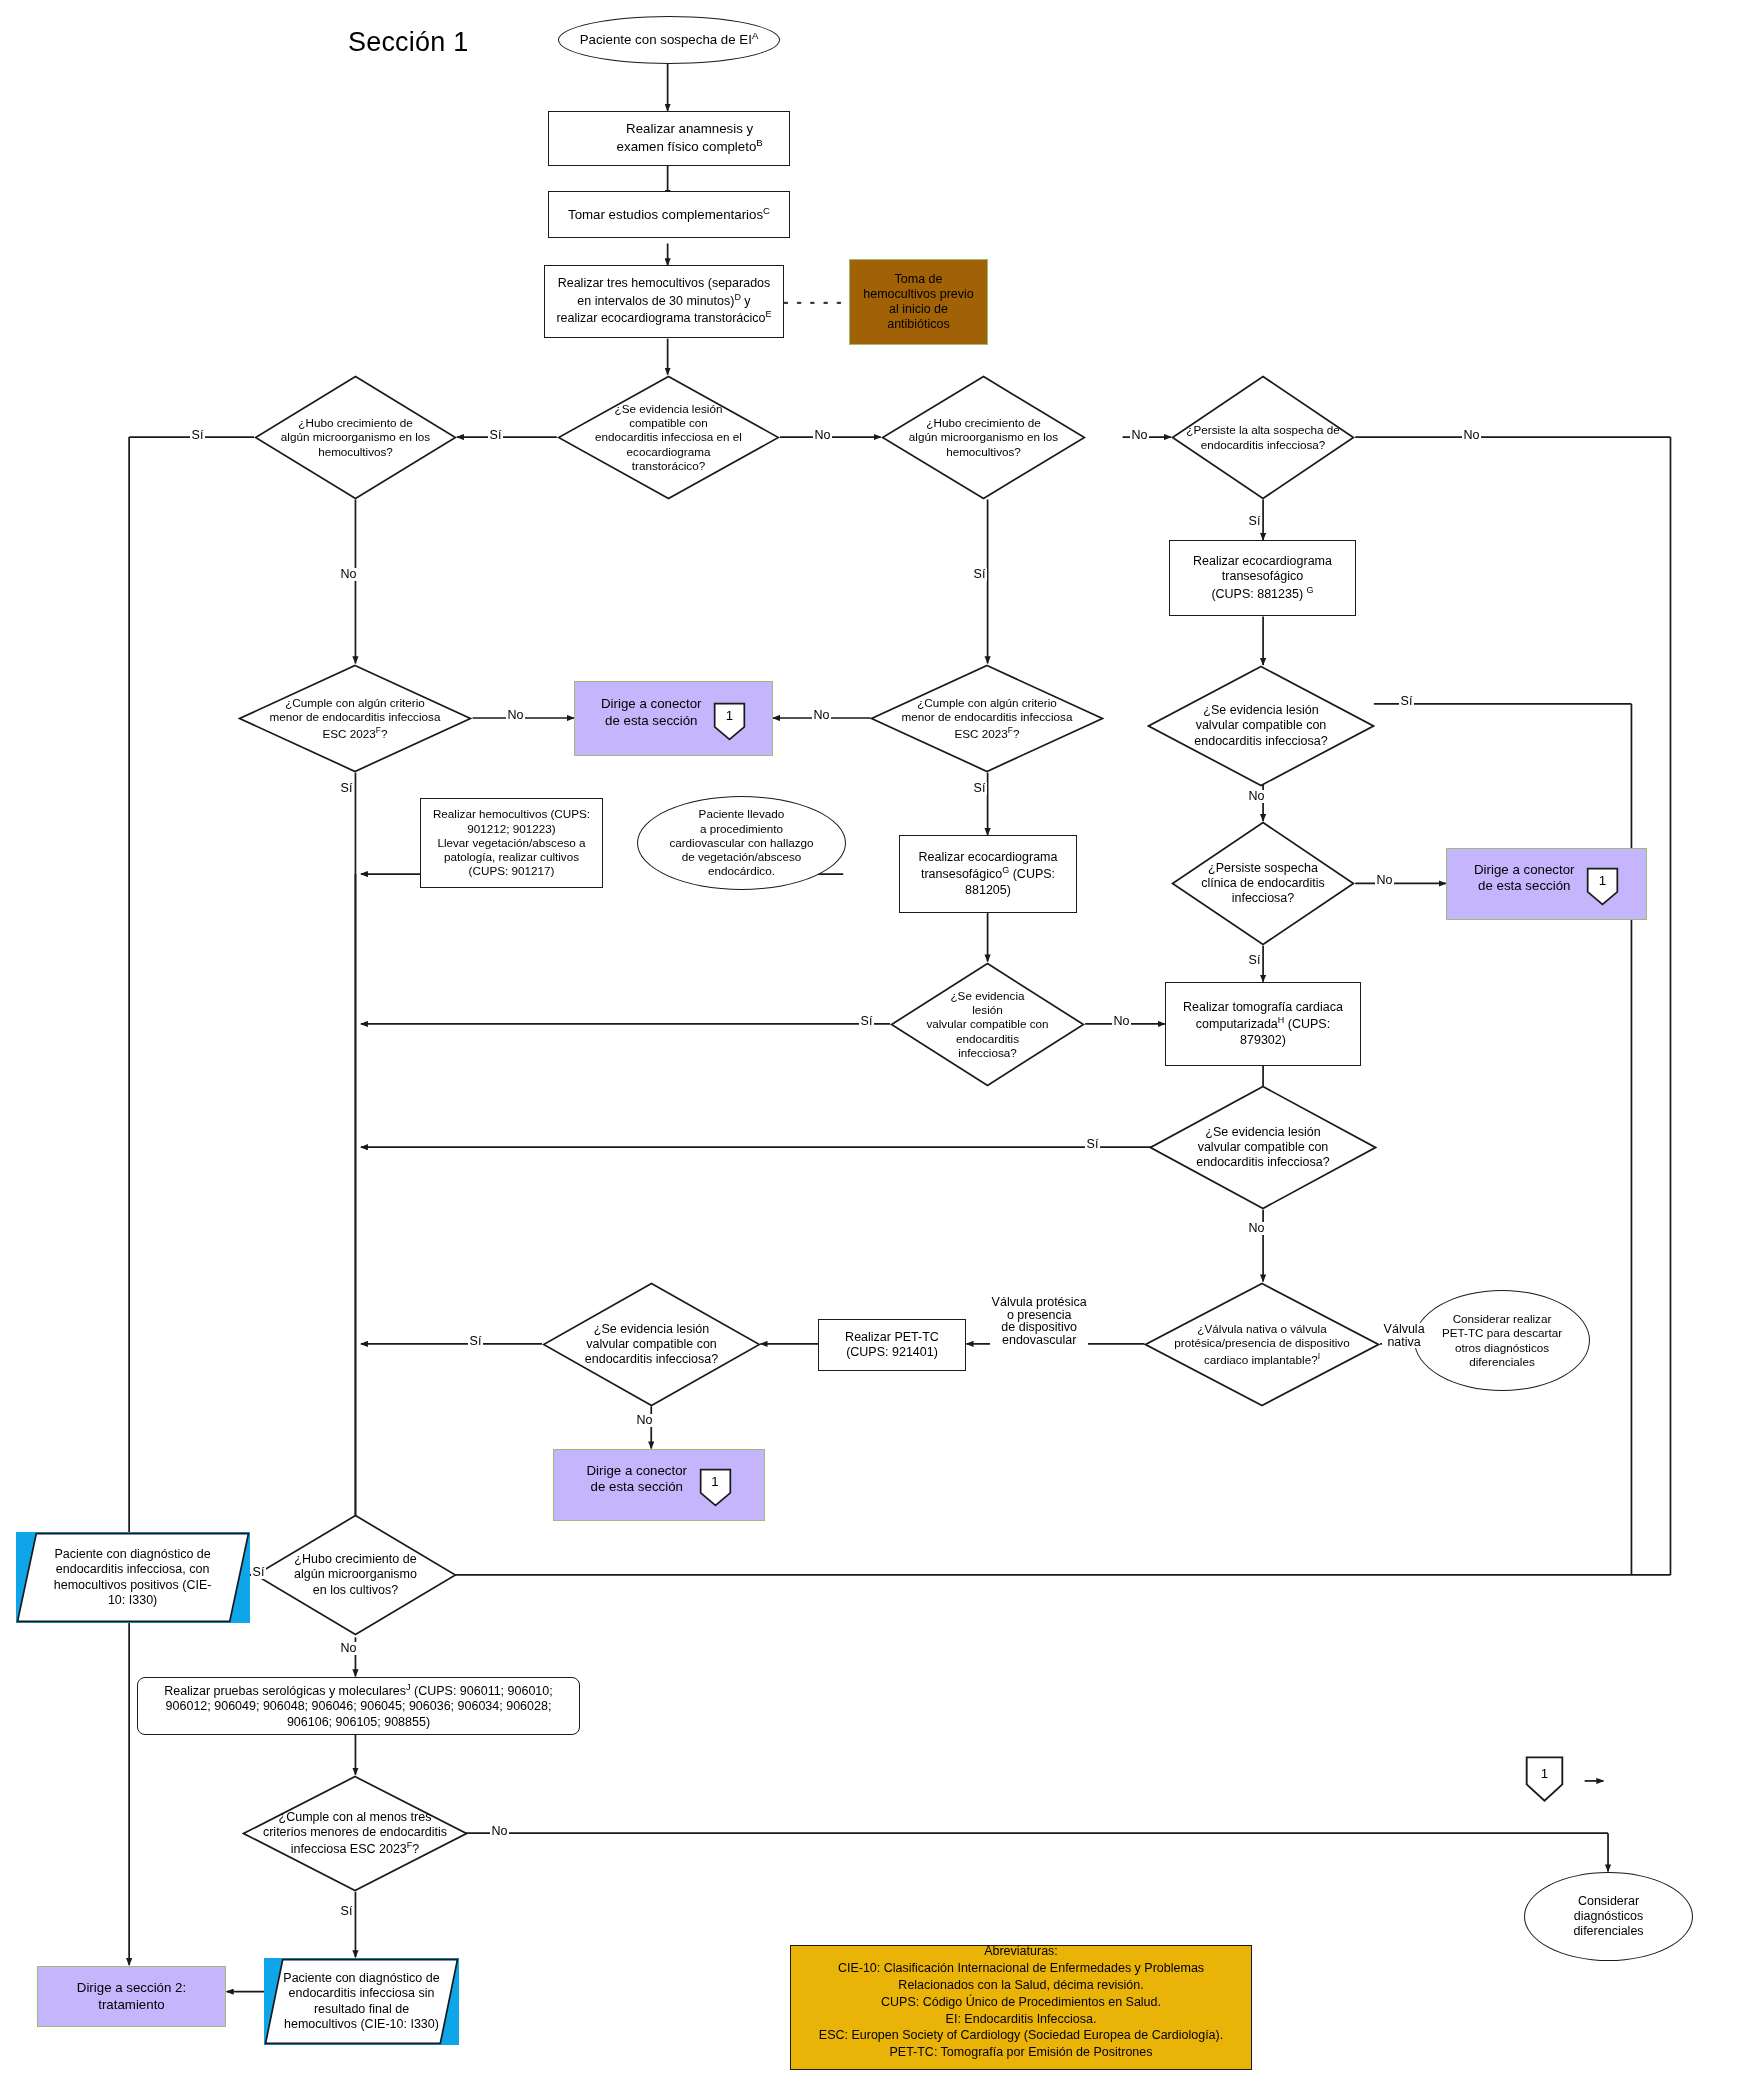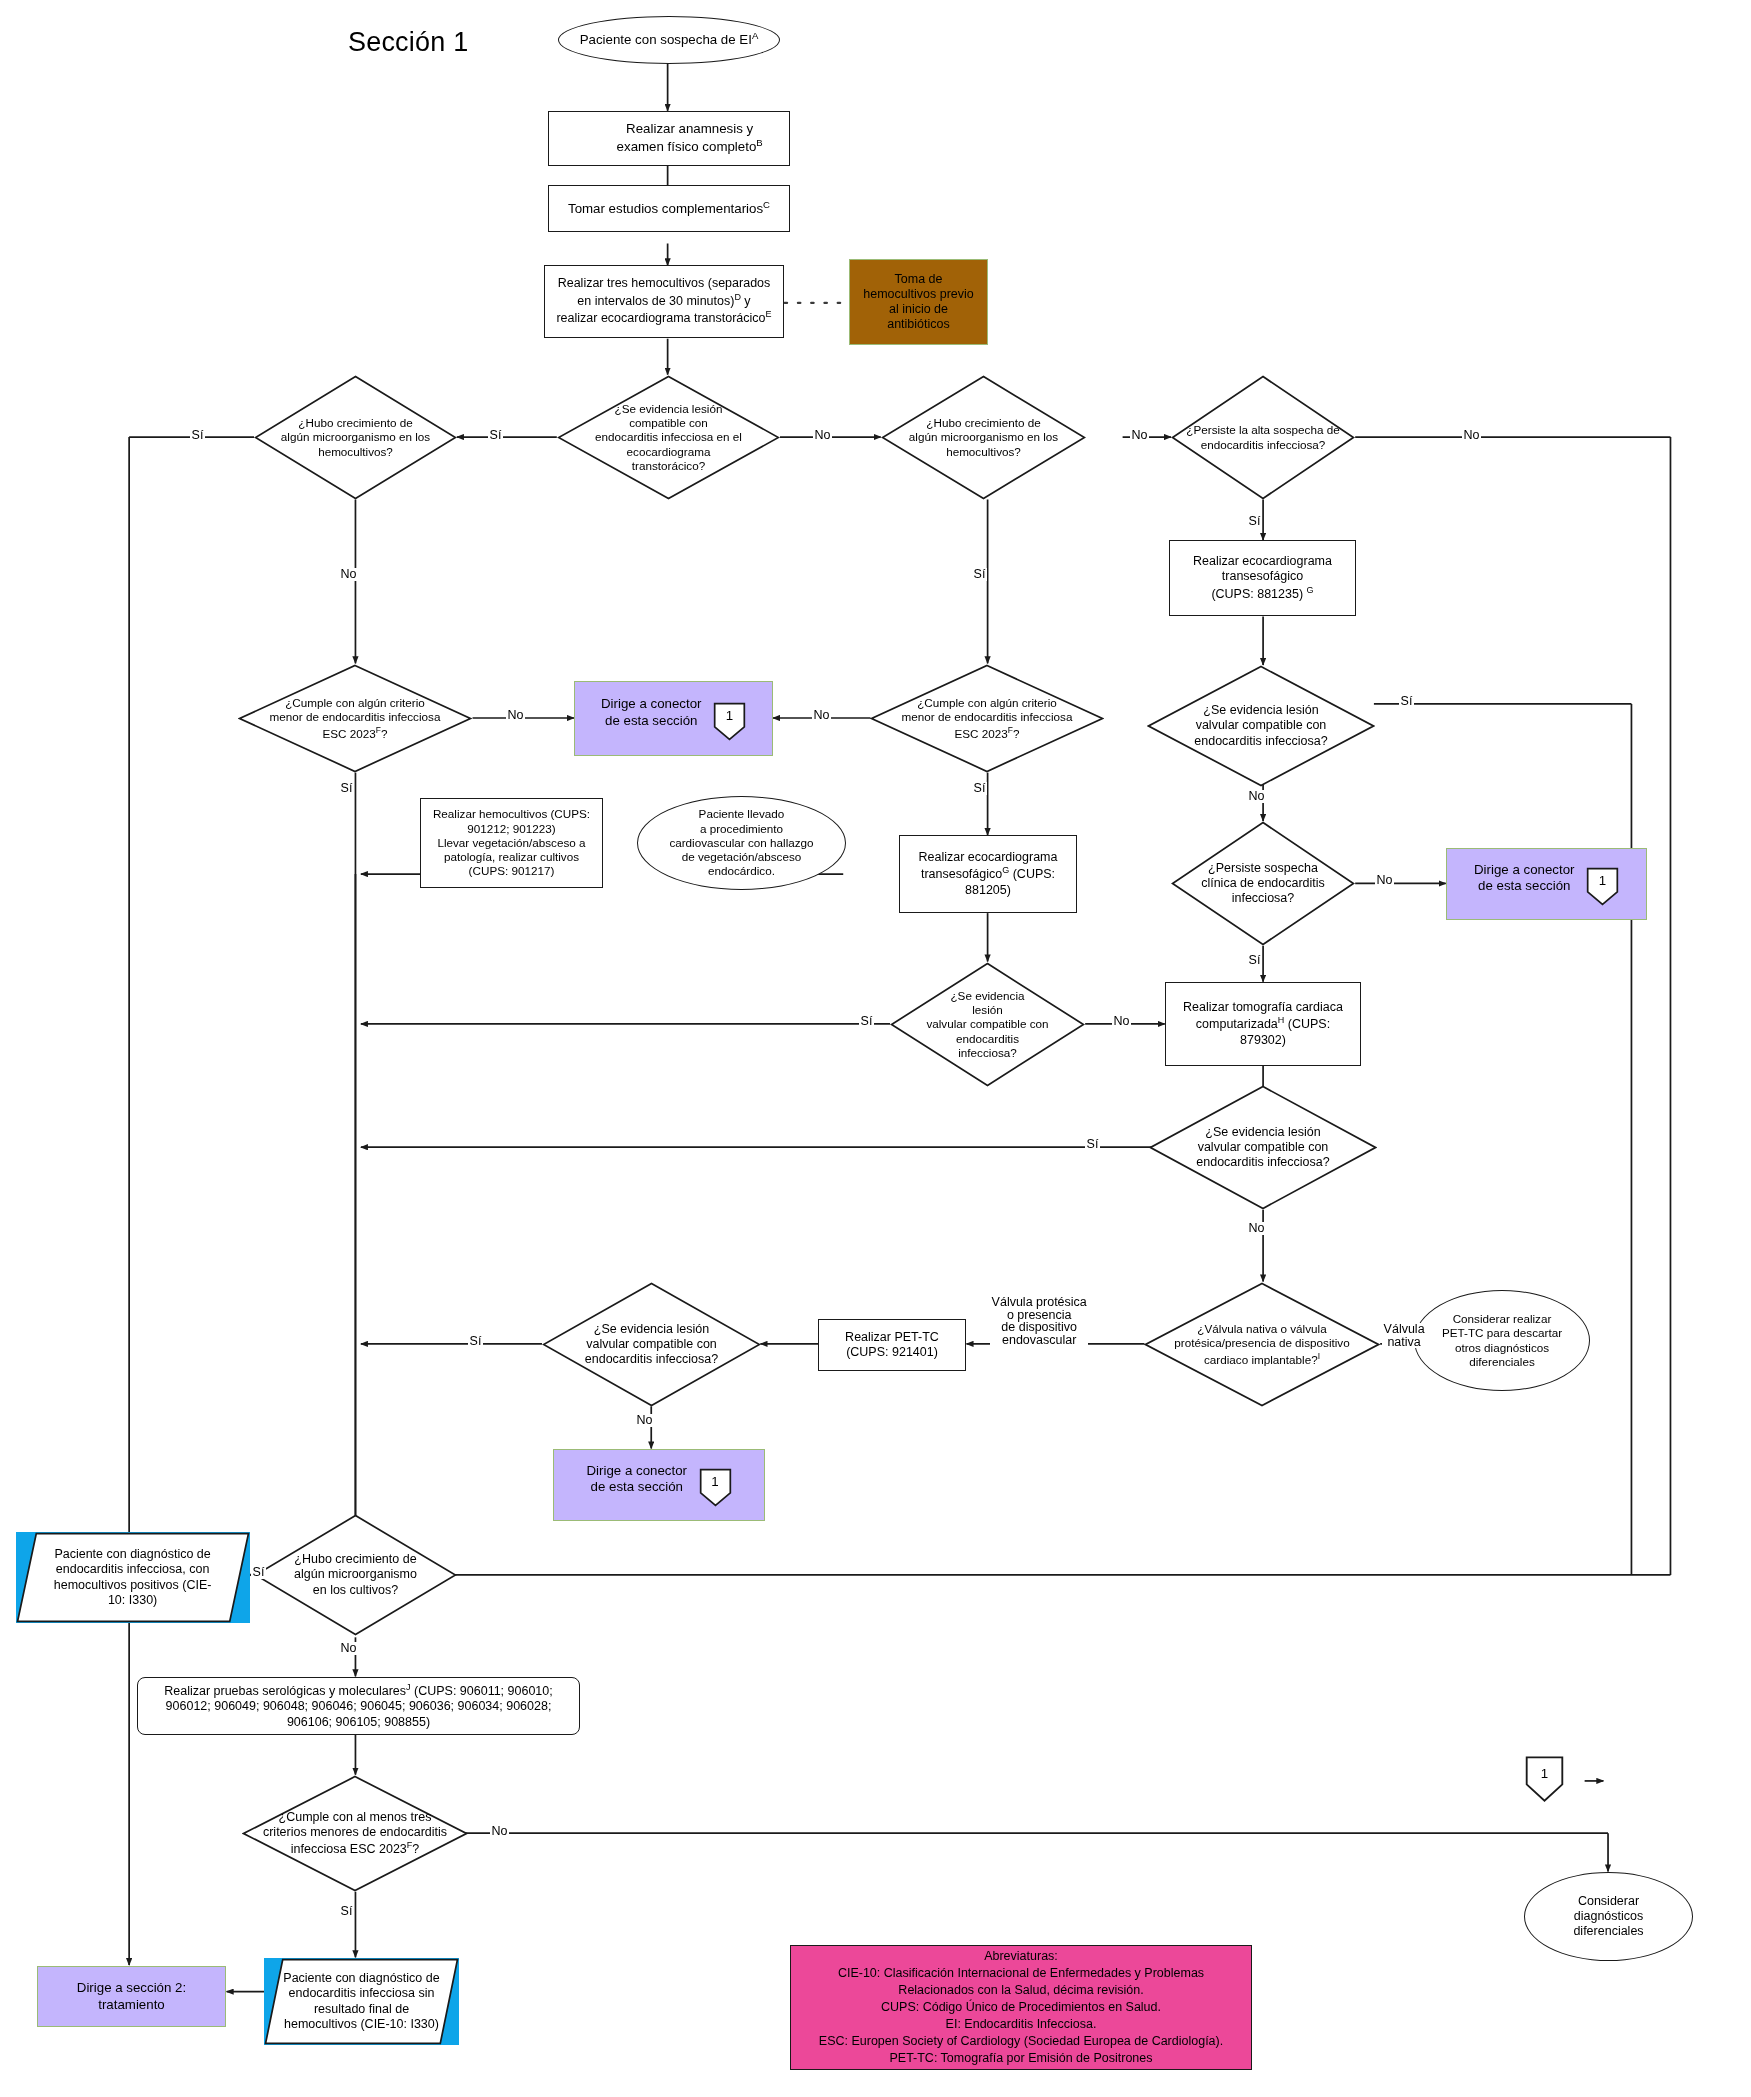--- a/index.html
+++ b/index.html
@@ -83,25 +83,25 @@
     vertical-align: middle;
   }
   .conn-badge svg { position: absolute; left: 0; top: 0; }
   .conn-badge span {
     position: absolute; left: 0; top: 6.2px; width: 33px;
     text-align: center; font-size: 13.3px;
   }
   .legendbox {
     position: absolute;
     border: 1.6px solid #1a1a1a;
-    background: #ec4899;
+    background: #eab308;
     font-size: 12.5px;
     line-height: 1.35;
     text-align: center;
-    display: flex; align-items: center; justify-content: center;
+    display: flex; align-items: flex-end; justify-content: center;
     padding: 7.8px 11px;
     box-sizing: border-box;
   }
   .dotted-note {
     border: 1.6px solid #9bbb76;
     background: #a16207;
   }
 </style>
 </head>
 <body>
@@ -224,21 +224,21 @@
 
   <div class="node term" style="left:558px; top:15.6px; width:222px; height:48px;">
     <span><span>Paciente con sospecha de EI</span><sup>A</sup></span>
   </div>
 
   <div class="node proc" style="left:548px; top:111px; width:242px; height:55px;padding-left:46px;">
     <span><span>Realizar anamnesis y</span><br>
       <span>examen físico completo</span><sup>B</sup></span>
   </div>
 
-  <div class="node proc" style="left:548px; top:185px; width:242px; height:47px;">
+  <div class="node proc" style="left:548px; top:191px; width:242px; height:47px;">
     <span><span>Tomar estudios complementarios</span><sup>C</sup></span>
   </div>
 
   <div class="node proc" style="left:544px; top:265px; width:240px; height:73px; font-size:12.5px;">
     <span>
       <span>Realizar tres hemocultivos (separados</span><br>
       <span>en intervalos de 30 minutos)</span><sup>D</sup><span> y</span><br>
       <span>realizar ecocardiograma transtorácico</span><sup>E</sup>
     </span>
   </div>

